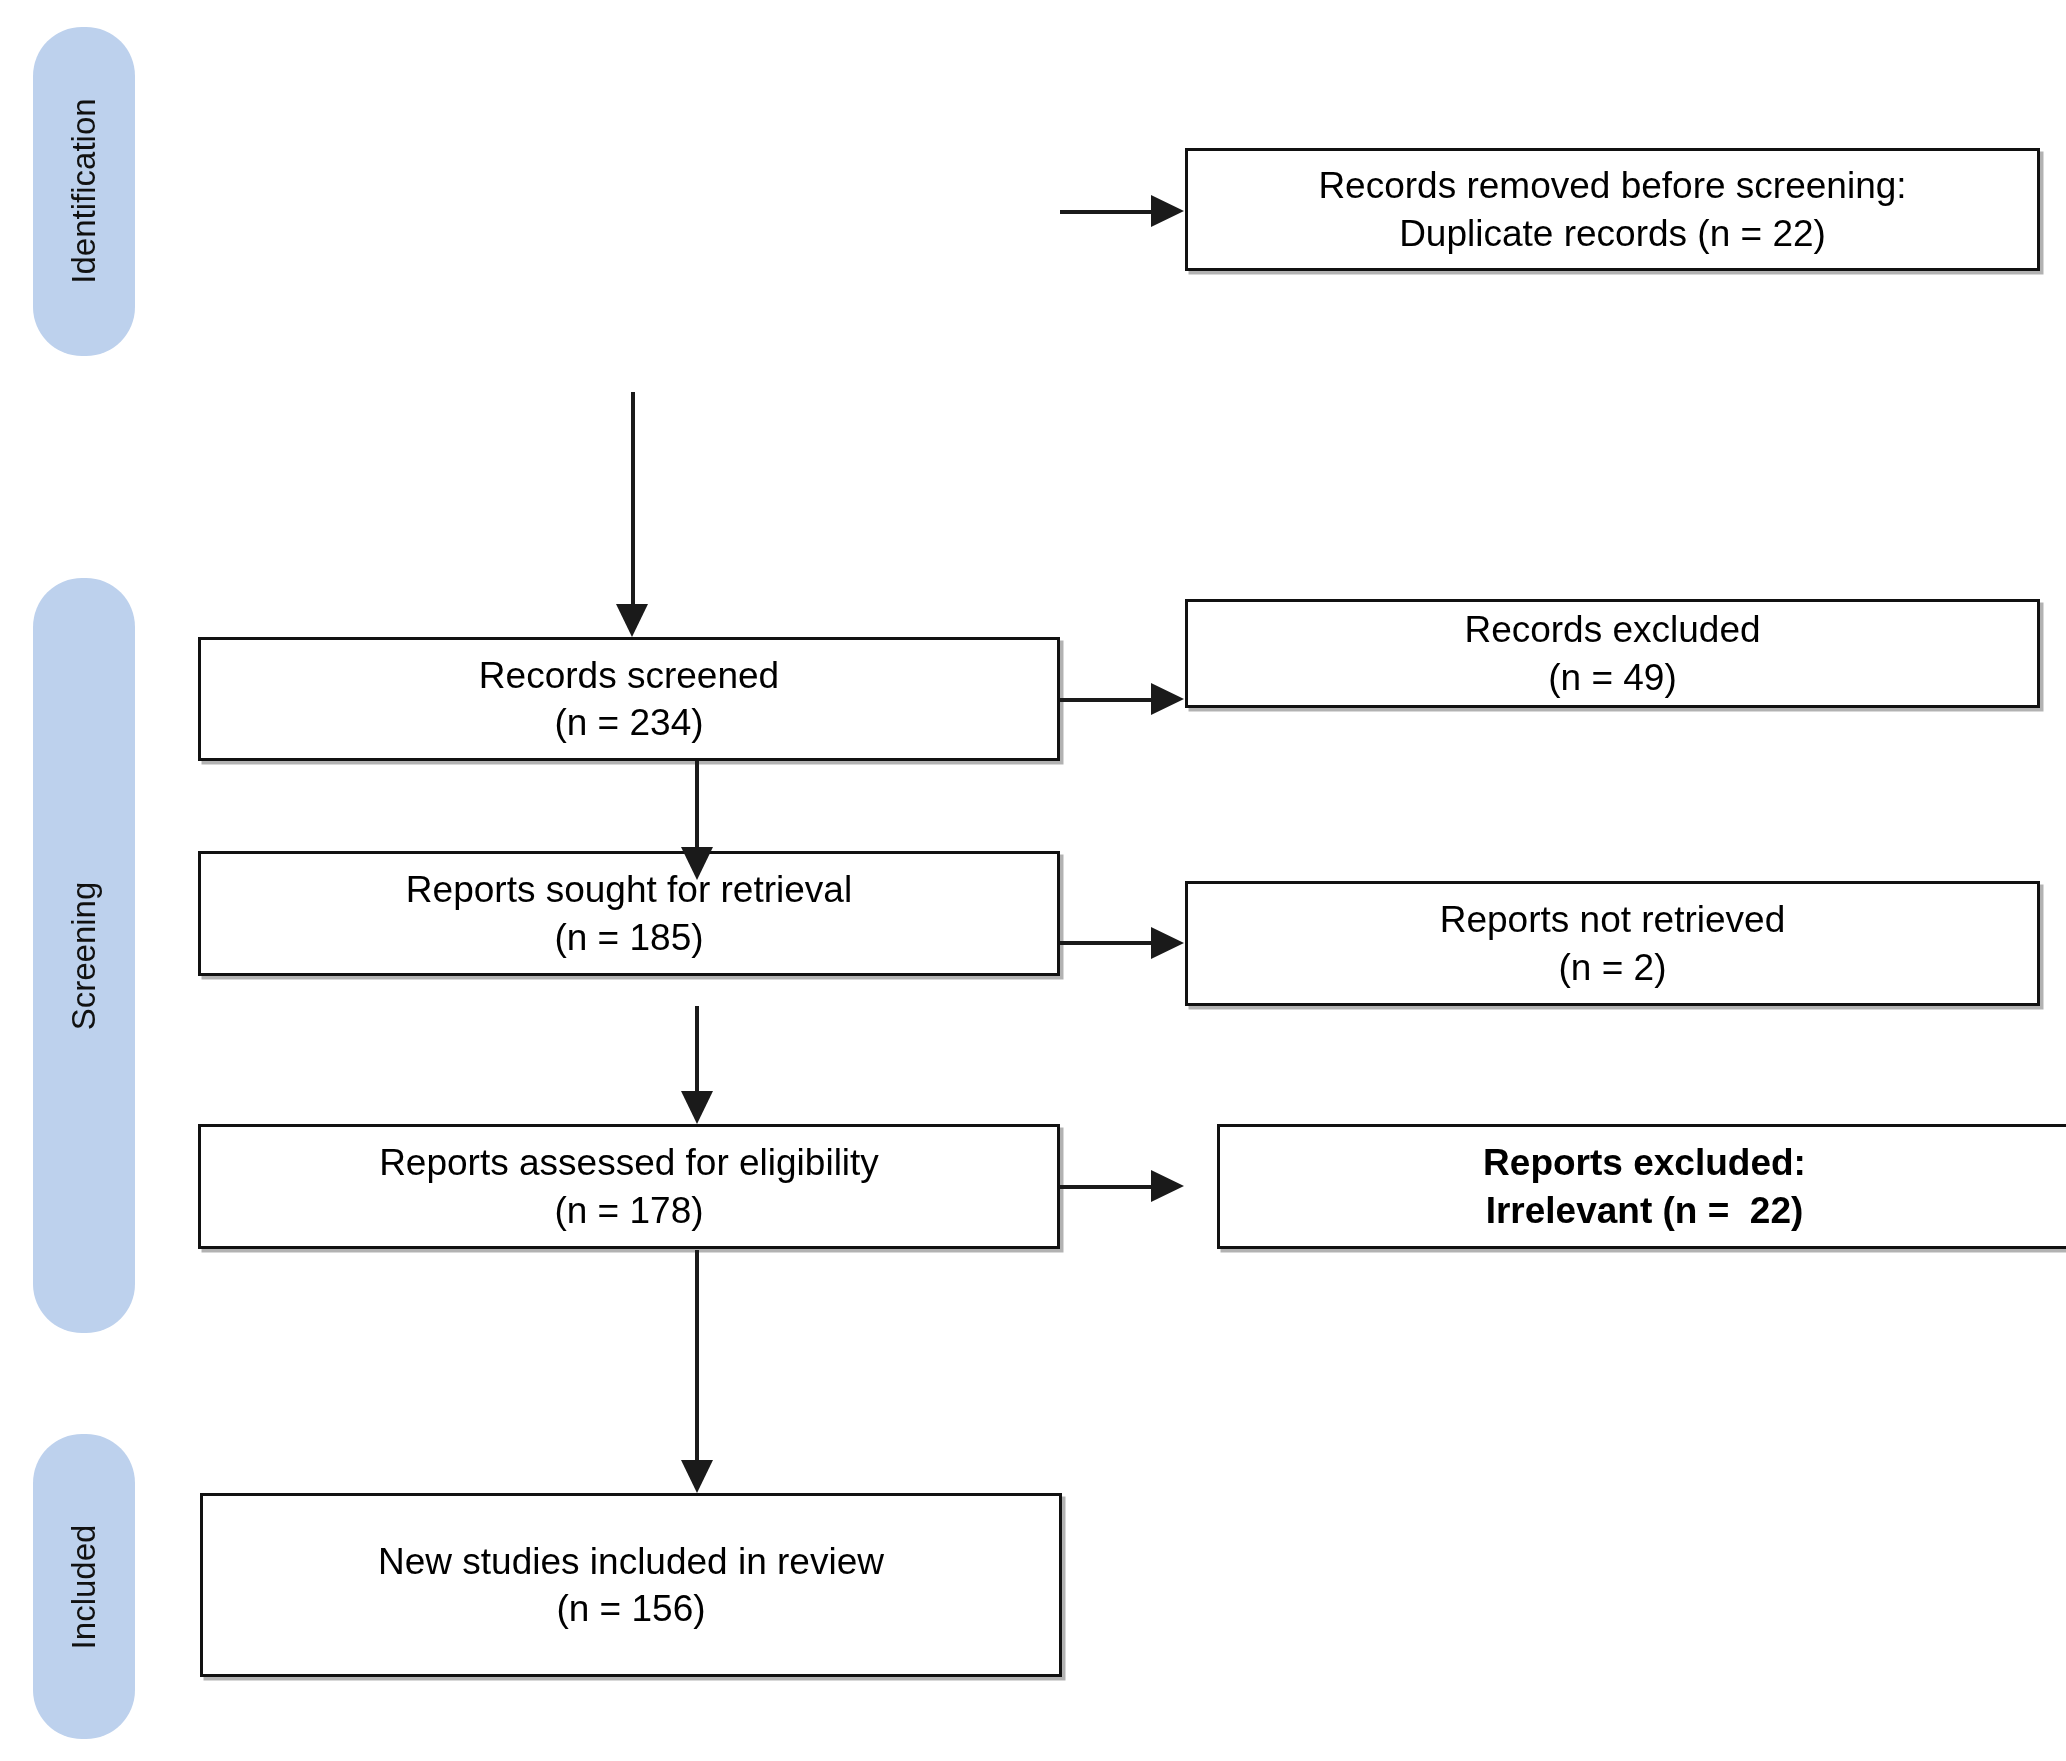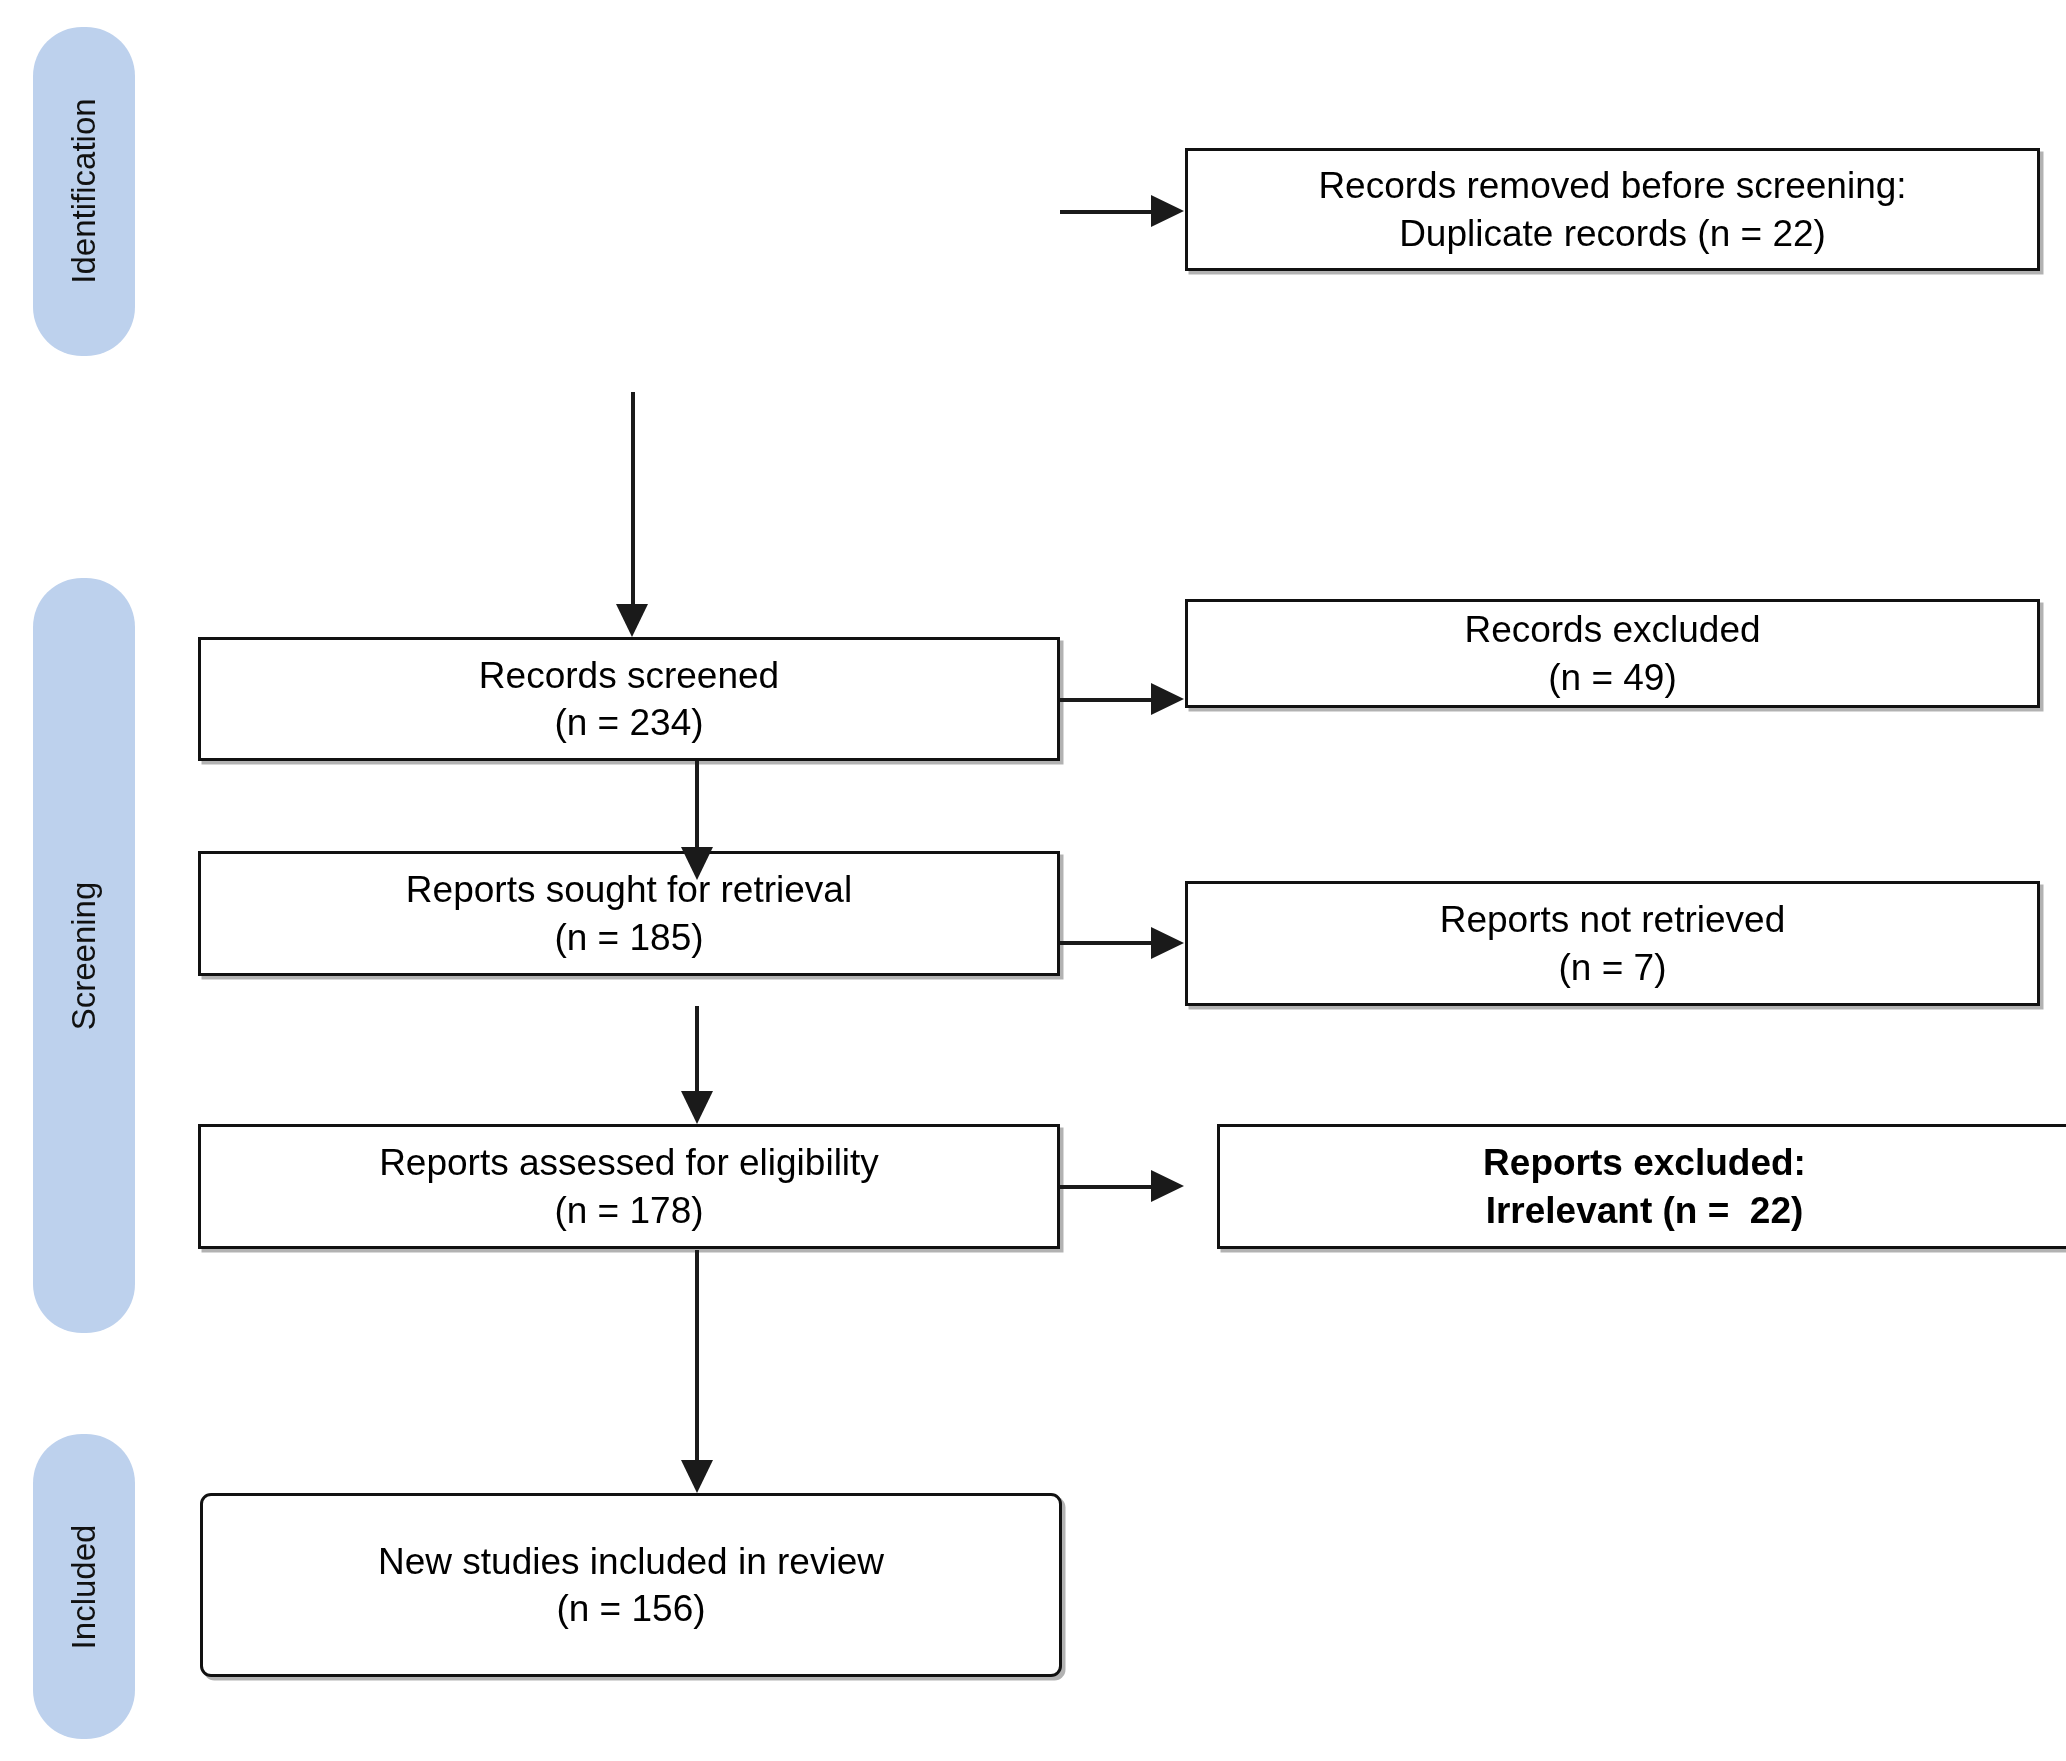--- a/index.html
+++ b/index.html
@@ -82,38 +82,38 @@
   <div class="box" style="left:198px; top:851px; width:862px; height:125px;">
     <div class="box-text">Reports sought for retrieval
 (n = 185)</div>
   </div>
 
   <div class="box" style="left:198px; top:1124px; width:862px; height:125px;">
     <div class="box-text">Reports assessed for eligibility
 (n = 178)</div>
   </div>
 
-  <div class="box" style="left:200px; top:1493px; width:862px; height:184px;border-radius:11px;">
+  <div class="box" style="left:200px; top:1493px; width:862px; height:184px;">
     <div class="box-text">New studies included in review
 (n = 156)</div>
   </div>
 
   <div class="box" style="left:1185px; top:148px; width:855px; height:123px;">
     <div class="box-text">Records removed before screening:
 Duplicate records (n = 22)</div>
   </div>
 
   <div class="box" style="left:1185px; top:599px; width:855px; height:109px;">
     <div class="box-text">Records excluded
 (n = 49)</div>
   </div>
 
   <div class="box" style="left:1185px; top:881px; width:855px; height:125px;">
     <div class="box-text">Reports not retrieved
-(n = 7)</div>
+(n = 2)</div>
   </div>
 
   <div class="box" style="left:1217px; top:1124px; width:855px; height:125px;font-weight:bold;">
     <div class="box-text">Reports excluded:
 Irrelevant (n =  22)</div>
   </div>
 
   <div class="vline" style="left:631px; top:392px; height:213px;"></div>
   <div class="arr-down" style="left:616px; top:604px;"></div>
 

